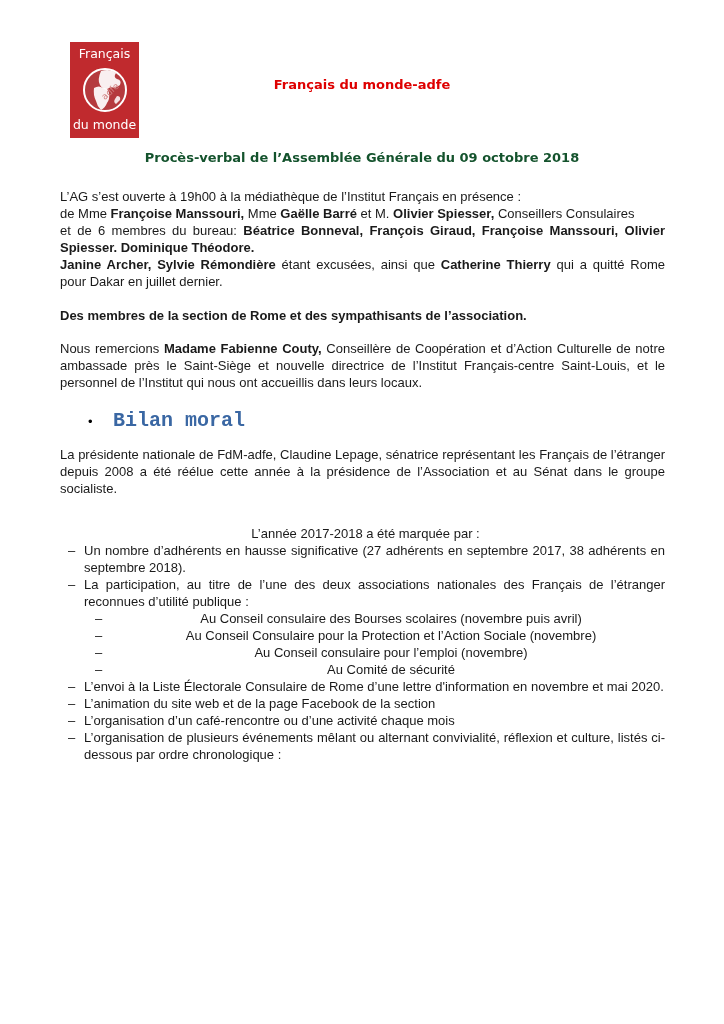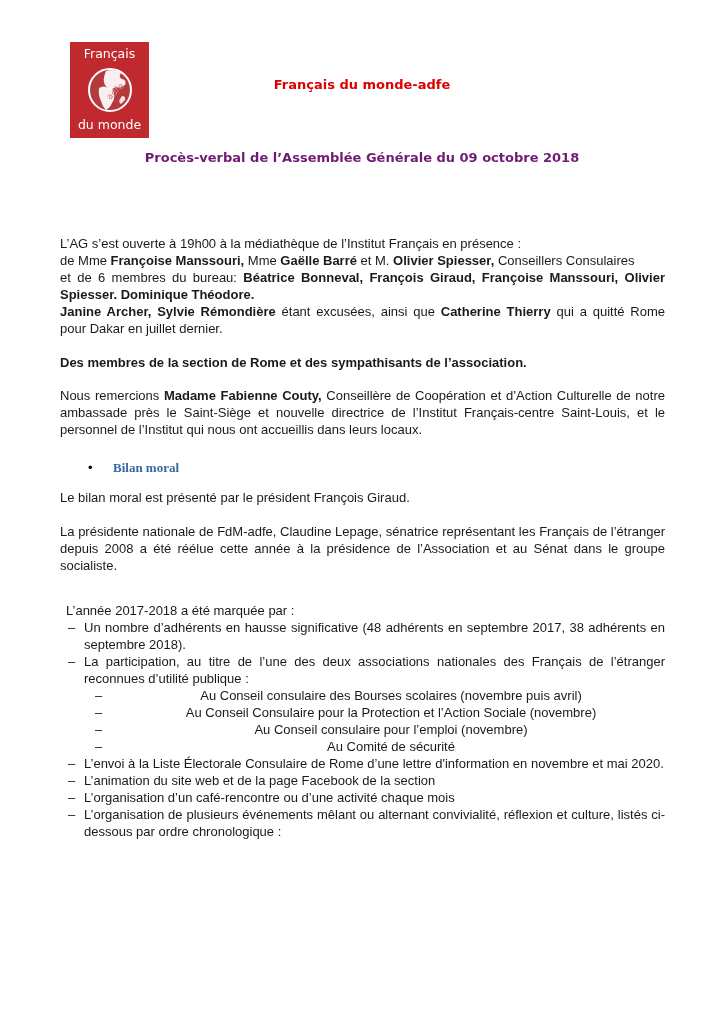--- a/index.html
+++ b/index.html
@@ -9,21 +9,21 @@
     font-family: "Liberation Sans", sans-serif;
     color: #1a1a1a;
     position: relative;
     overflow: hidden;
   }
 
   
   .logo {
     position: absolute;
     left: 70px; top: 42px;
-    width: 79px; height: 96px;
+    width: 69px; height: 96px;
     background: #c02a2e;
     color: #ffffff;
     text-align: center;
     display: flex;
     flex-direction: column;
     align-items: center;
     justify-content: space-between;
     padding: 5px 2px 6px 2px;
     font-family: "DejaVu Sans", sans-serif;
   }
@@ -40,62 +40,61 @@
     font-weight: bold;
     font-size: 13px;
     line-height: 22px;
   }
 
   
   .doc-title {
     position: absolute;
     top: 150px; left: 0; right: 0;
     text-align: center;
-    color: #701a75;
+    color: #14532d;
     font-family: "DejaVu Sans", sans-serif;
     font-weight: bold;
     font-size: 13px;
   }
 
   
   .content {
     position: absolute;
     top: 188px; left: 60px;
     width: 605px;
     font-size: 13px;
     line-height: 17px;
     text-align: justify;
-    margin-top: 47px;
   }
   .b { font-weight: bold; }
 
   .attendance-note { font-weight: bold; margin-top: 17px; }
   .thanks-paragraph { margin-top: 16px; }
 
   .section-heading-row {
     margin-top: 21px;
     margin-bottom: 13px;
     padding-left: 28px;
     display: flex;
     align-items: baseline;
     text-align: left;
   }
   .heading-bullet { color: #000; font-size: 13px; width: 25px; }
   .section-heading {
-    font-family: Liberation Serif, serif;
+    font-family: Liberation Mono, monospace;
     font-weight: bold;
-    font-size: 13px;
+    font-size: 20px;
     color: #3a67a3;
   }
 
   .para { margin-top: 0; }
   .para + .para { margin-top: 17px; }
   .president-paragraph { margin-top: 16px; }
 
-  .list-intro { margin-top: 28px; padding-left: 6px; text-align: left; }
+  .list-intro { margin-top: 28px; padding-left: 6px; text-align: center; }
 
   .dash-item { display: flex; }
   .dash-item .marker { flex: 0 0 24px; padding-left: 8px; }
   .dash-item .item-text { flex: 1; text-align: justify; }
 
   .dash-subitem { display: flex; }
   .dash-subitem .marker { flex: 0 0 22px; margin-left: 35px; }
   .dash-subitem .item-text { flex: 1; text-align: center; }
 </style>
 </head>
@@ -134,29 +133,28 @@
 
     <div class="thanks-paragraph">
       <span>Nous remercions </span><span class="b">Madame Fabienne Couty,</span><span> Conseillère de Coopération et d’Action Culturelle de notre ambassade près le Saint-Siège et nouvelle directrice de l’Institut Français-centre Saint-Louis, et le personnel de l’Institut qui nous ont accueillis dans leurs locaux.</span>
     </div>
 
     <div class="section-heading-row">
       <span class="heading-bullet">•</span>
       <span class="section-heading">Bilan moral</span>
     </div>
 
-    <div class="para">Le bilan moral est présenté par le président François Giraud.</div>
 
     <div class="para president-paragraph">La présidente nationale de FdM-adfe, Claudine Lepage, sénatrice représentant les Français de l’étranger depuis 2008 a été réélue cette année à la présidence de l’Association et au Sénat dans le groupe socialiste.</div>
 
     <div class="list-intro">L’année 2017-2018 a été marquée par :</div>
 
     <div class="dash-item">
       <span class="marker">–</span>
-      <span class="item-text">Un nombre d’adhérents en hausse significative (48 adhérents en septembre 2017, 38 adhérents en septembre 2018).</span>
+      <span class="item-text">Un nombre d’adhérents en hausse significative (27 adhérents en septembre 2017, 38 adhérents en septembre 2018).</span>
     </div>
 
     <div class="dash-item">
       <span class="marker">–</span>
       <span class="item-text">La participation, au titre de l’une des deux associations nationales des Français de l’étranger reconnues d’utilité publique :</span>
     </div>
 
     <div class="dash-subitem">
       <span class="marker">–</span>
       <span class="item-text">Au Conseil consulaire des Bourses scolaires (novembre puis avril)</span>

